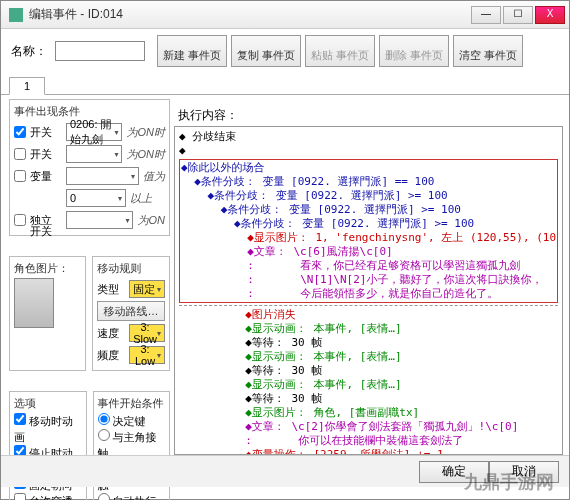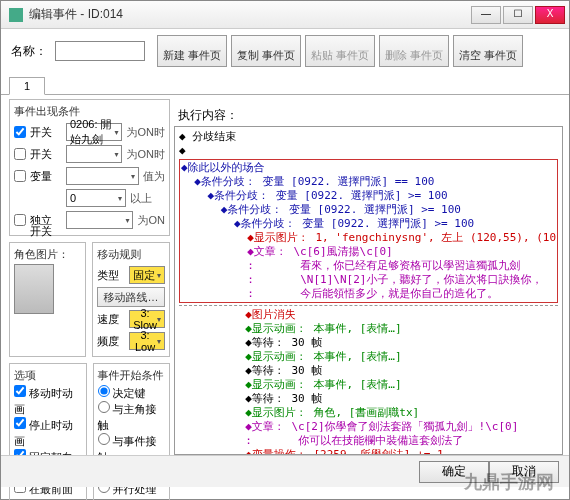--- a/index.html
+++ b/index.html
@@ -78,38 +78,38 @@
 }
 .main-area {
   display: flex;
   height: 360px;
 }
 .left-panel {
   width: 220px;
   padding: 4px 4px 0 8px;
   display: flex;
   flex-direction: column;
-  gap: 6px;
+  gap: 20px;
 }
 .group {
   border: 1px solid #bbb;
   padding: 4px;
   font-size: 11px;
 }
 .group-title { font-size: 11px; color: #333; margin-bottom: 2px; }
 .row { display: flex; align-items: center; gap: 4px; height: 22px; }
 .chk { width: 12px; height: 12px; }
 .lbl { width: 32px; }
 .ddown {
   border: 1px solid #888; background: #fff;
   padding: 1px 3px; font-size: 11px; flex: 1; height: 18px;
   display:flex; justify-content:space-between; align-items:center;
 }
 .arrow { font-size: 8px; color: #555; }
-.side-text { color:#555; }
+.side-text { color:#555;font-style:italic; }
 .two-col { display: flex; gap: 6px; }
 .col { flex: 1; }
 .fieldset { border: 1px solid #bbb; padding: 4px; }
 .portrait { width: 40px; height: 50px; background: linear-gradient(#ddd,#bbb); border:1px solid #888; display:inline-block;}
 .sel { border:1px solid #888; background:#fde047; padding:8px 3px; height:18px; display:flex; justify-content:space-between; align-items:center; font-size:11px;text-align:center; }
 .radio-col label { display:block; font-size:11px; line-height:16px;}
 .right-panel {
   flex: 1;
   padding: 4px 6px 0 0;
   display:flex; flex-direction:column;

